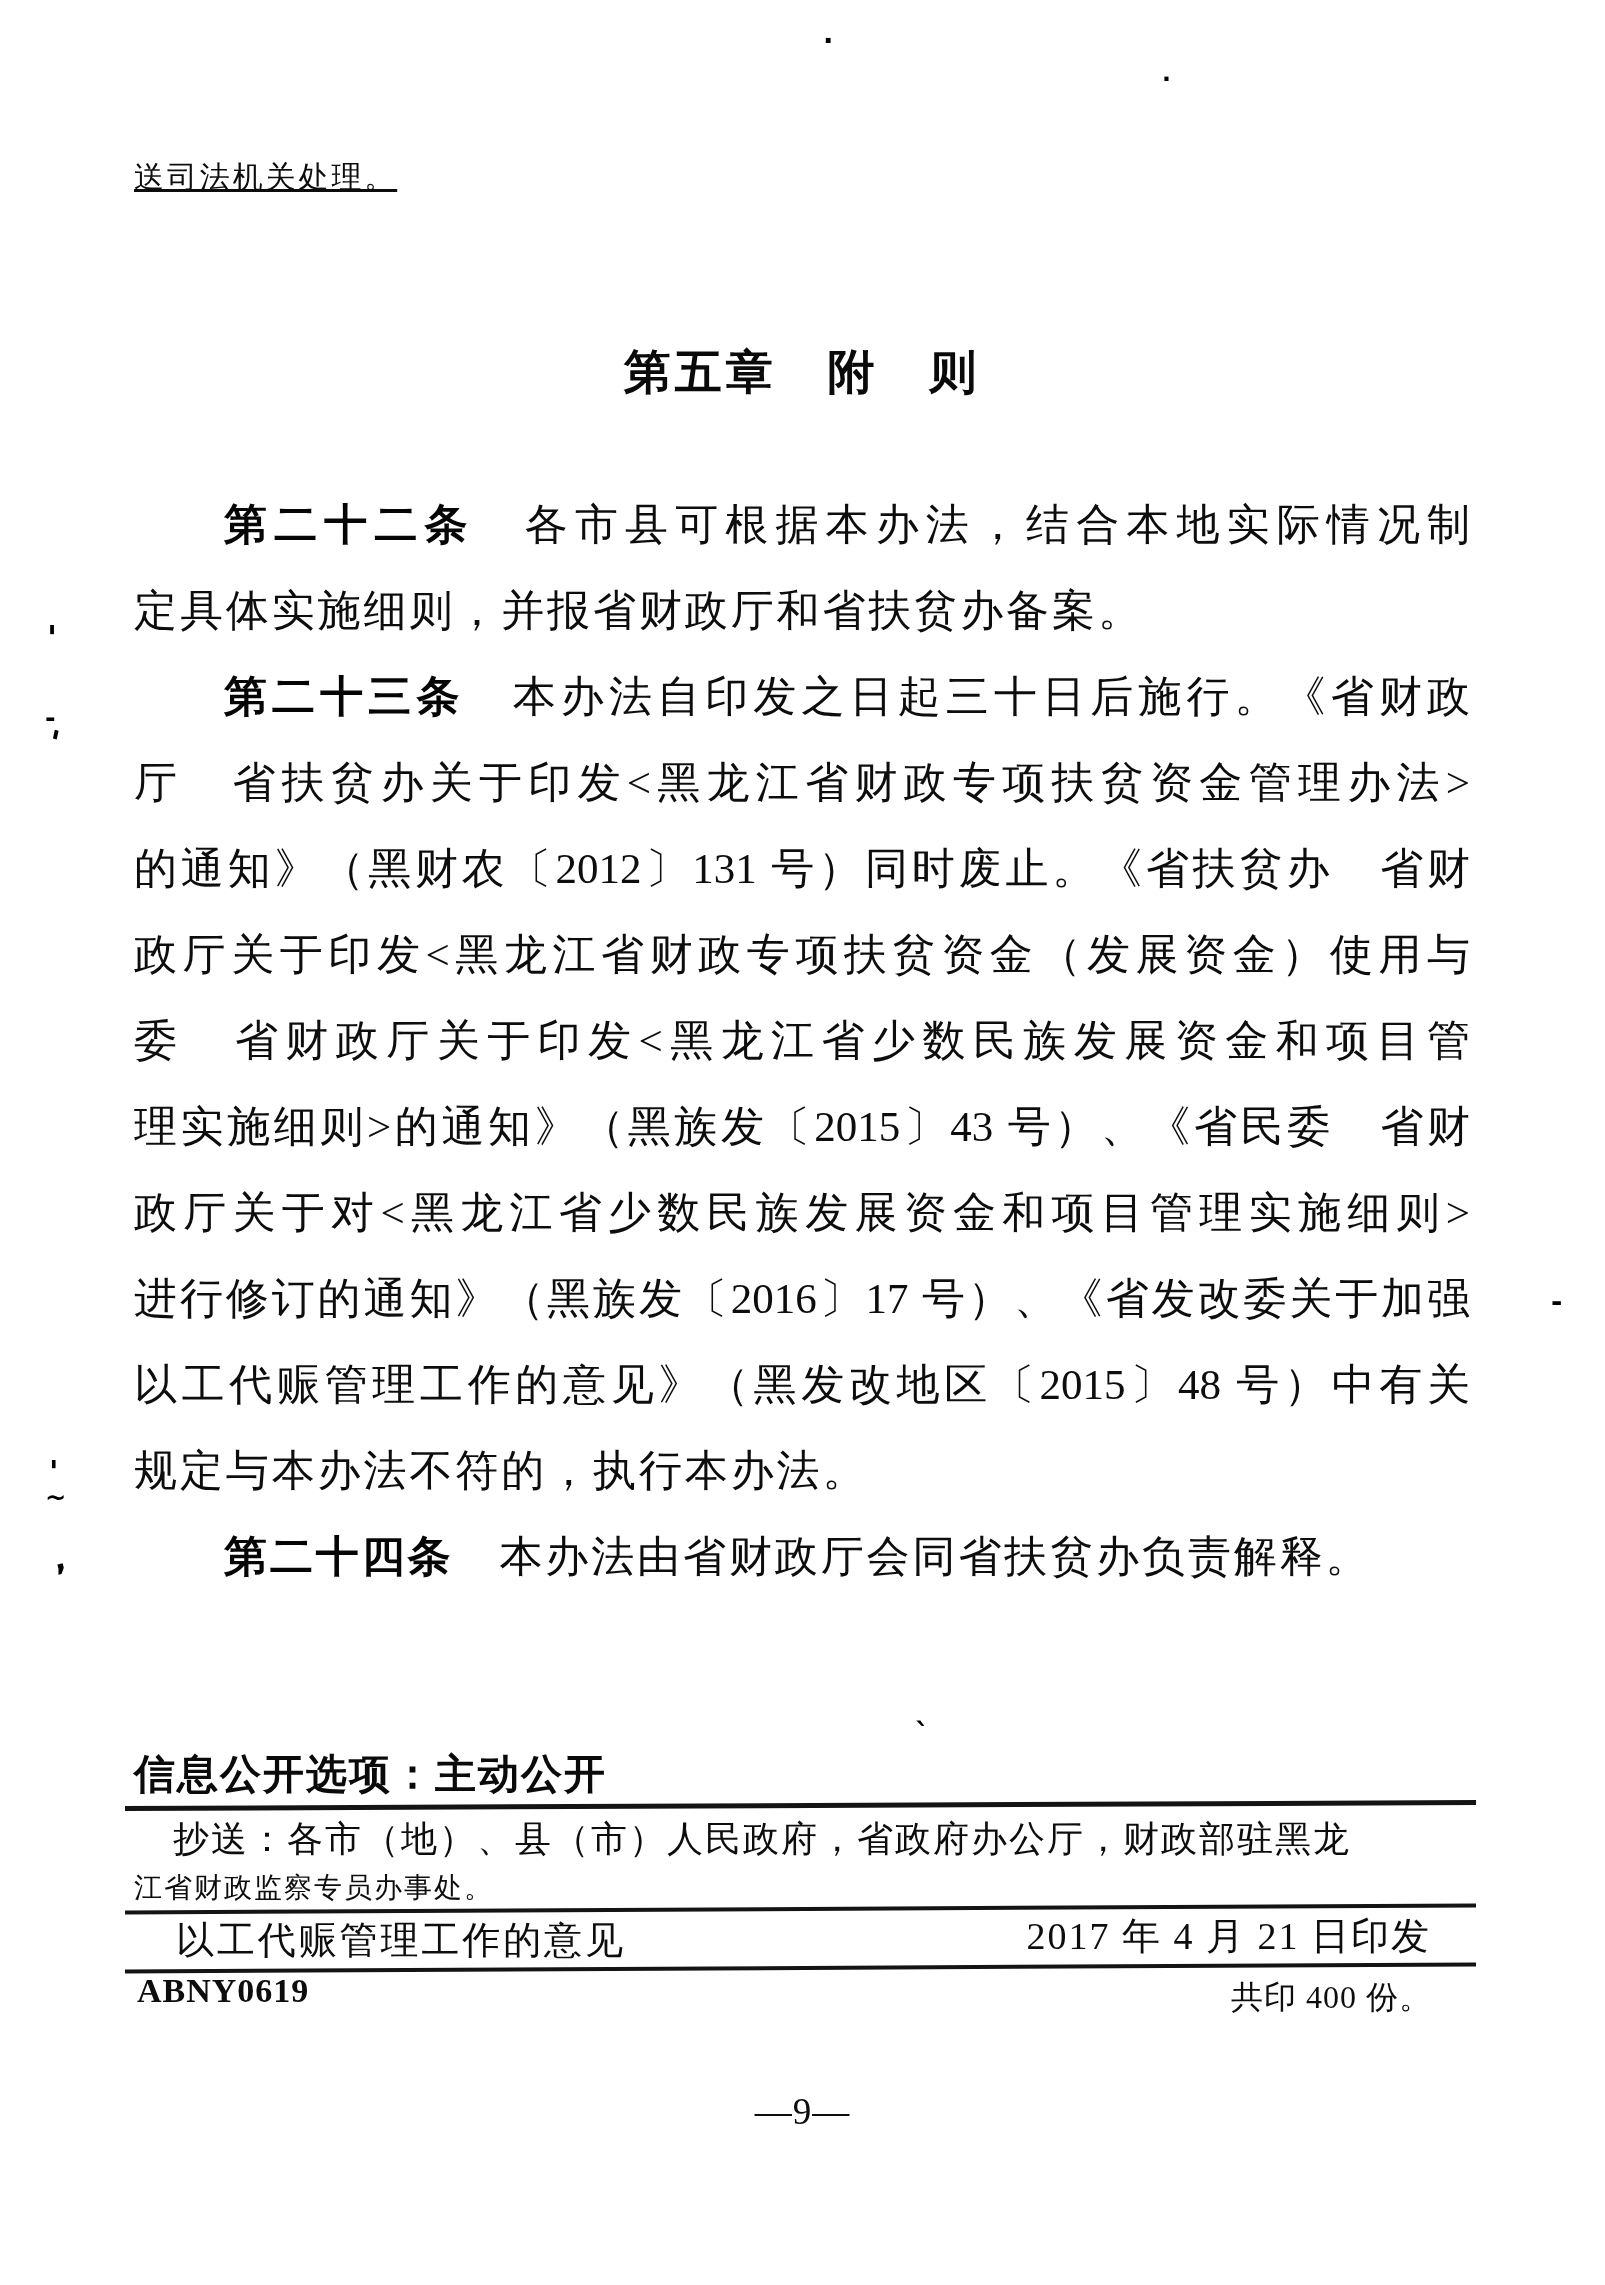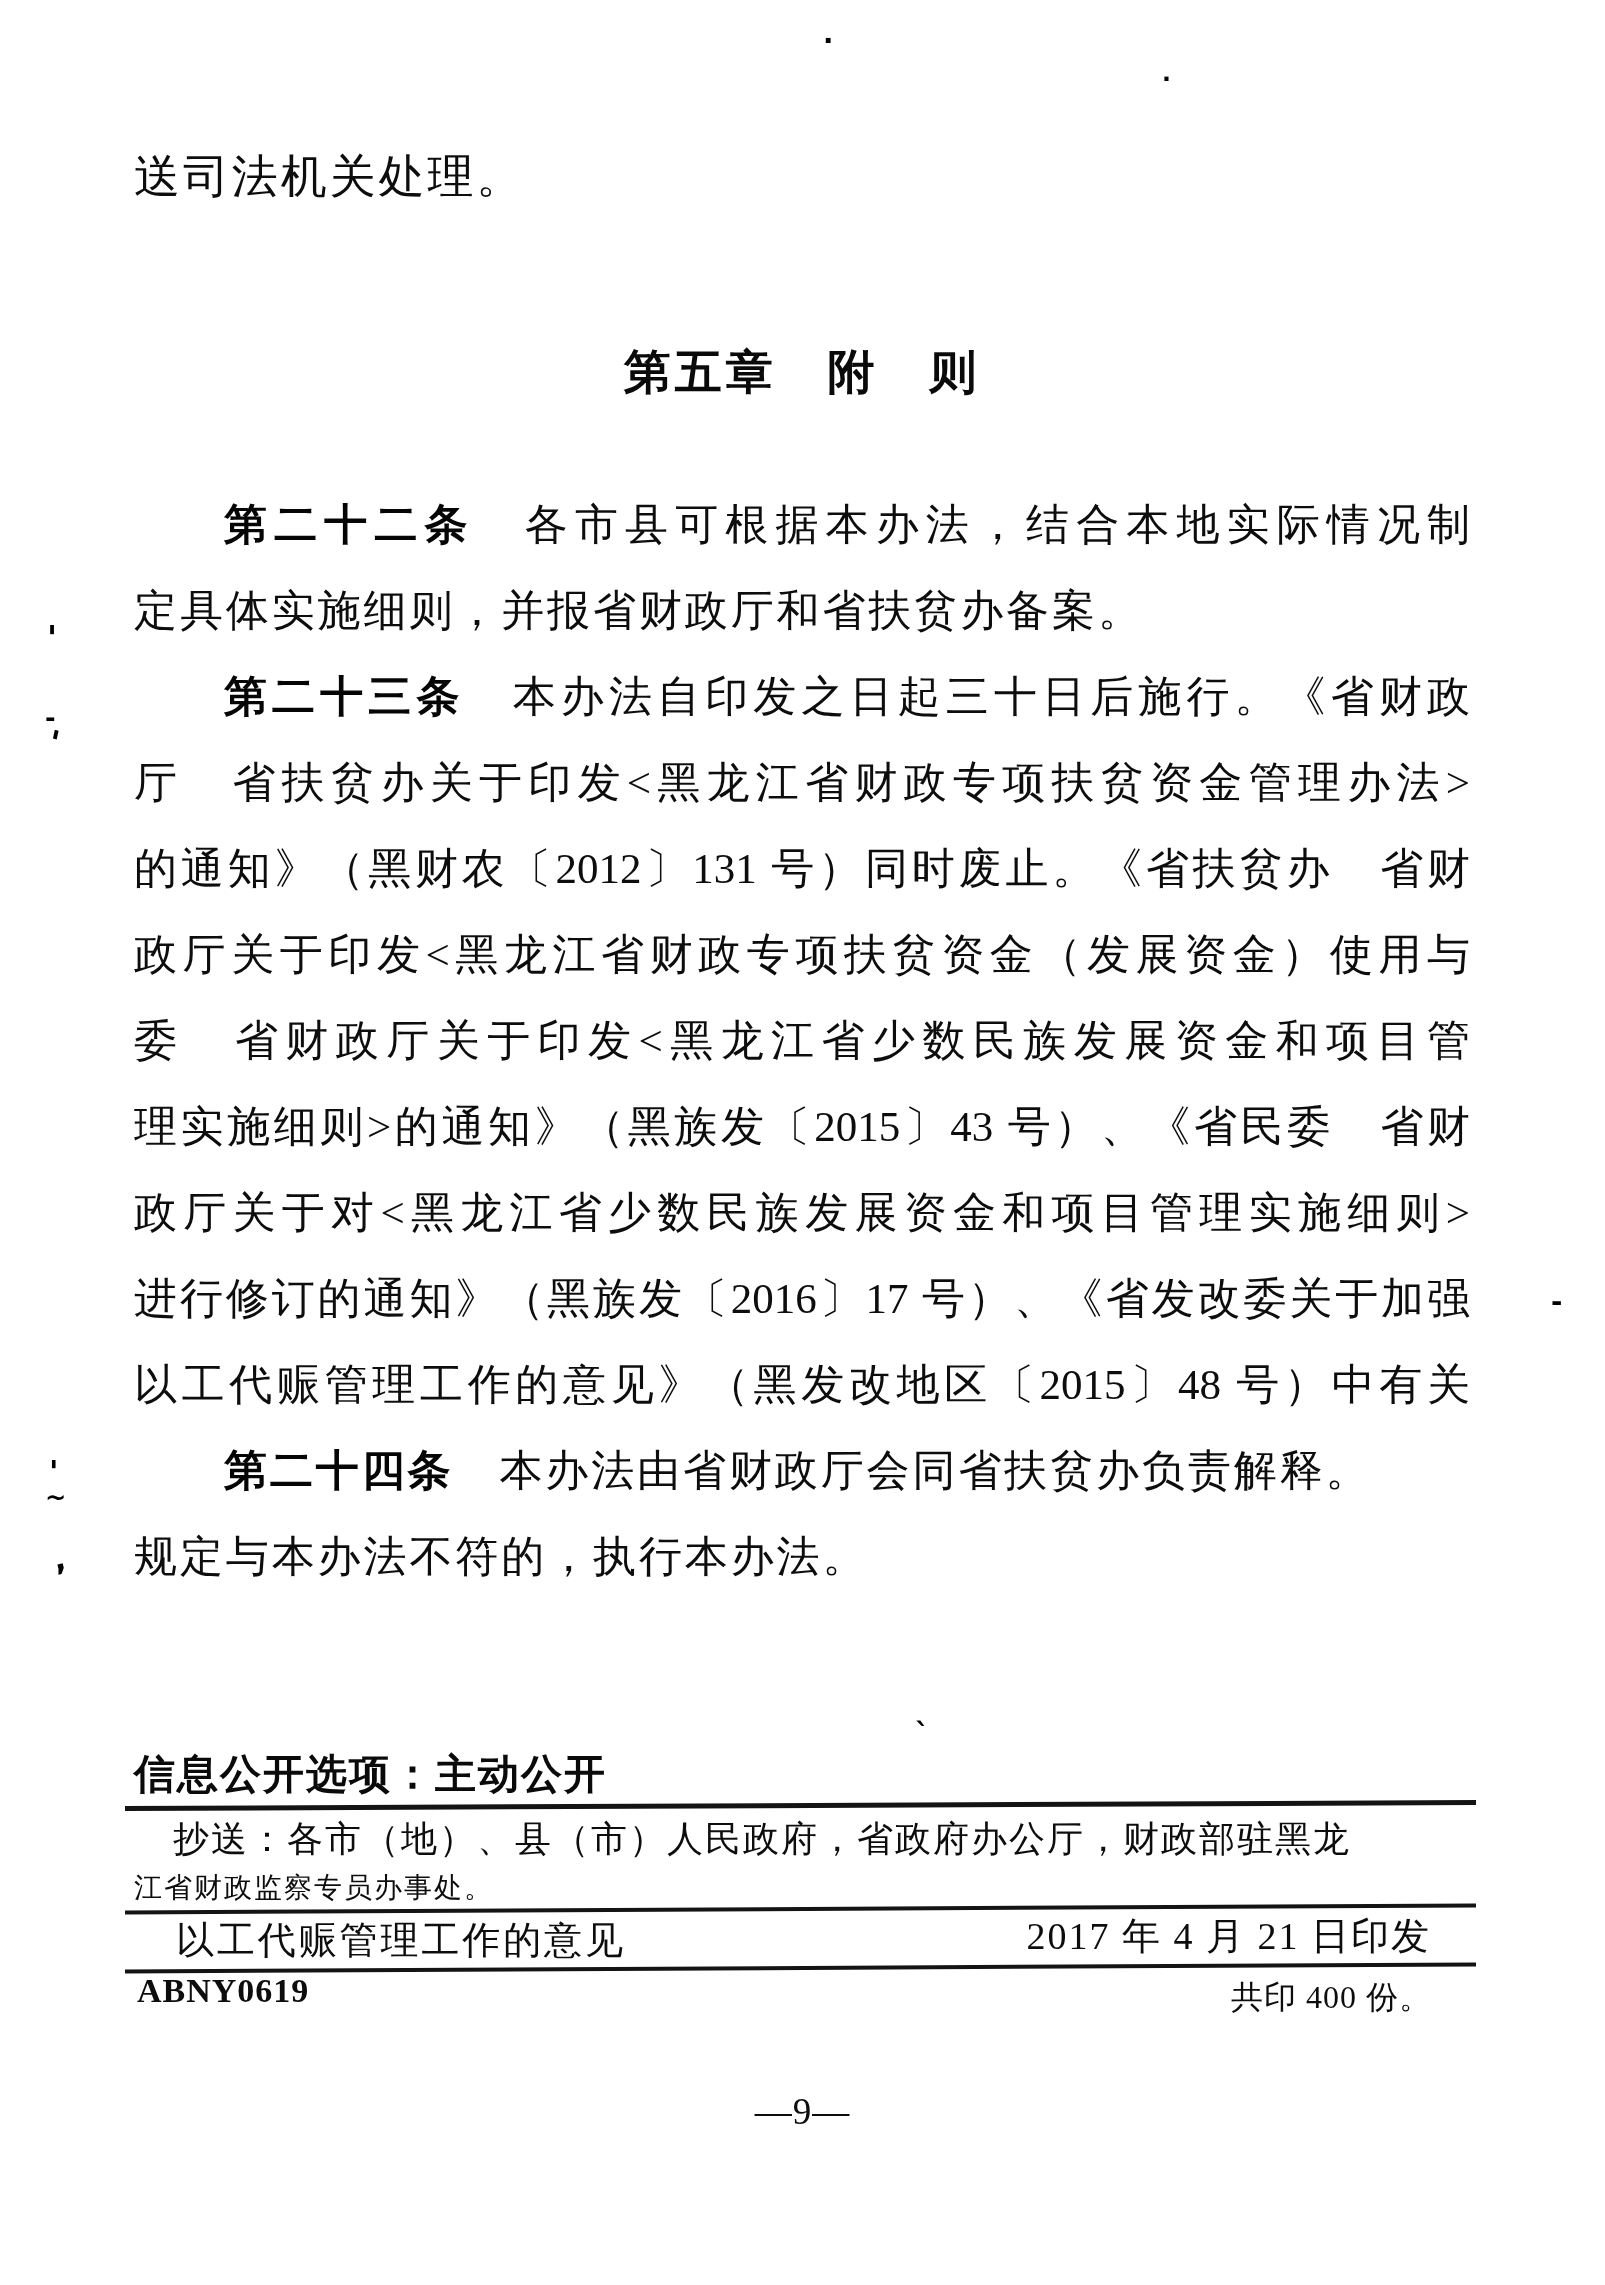--- a/index.html
+++ b/index.html
@@ -9,21 +9,21 @@
     position:relative;
     font-family:"Liberation Serif","DejaVu Serif",serif;
     color:#111;
     overflow:hidden;
   }
   .page{position:absolute;inset:0;background:#fff;}
 
   
   .intro-line{
     position:absolute;left:134px;top:147px;width:1336px;
-    font-size:46px;line-height:59px;letter-spacing:2.9px;color:#0d0d0d;
+    font-size:30px;line-height:59px;letter-spacing:2.9px;color:#0d0d0d;text-decoration:underline;
   }
   .chapter-title{
     position:absolute;left:134px;top:341px;width:1336px;
     text-align:center;font-size:47px;font-weight:bold;color:#0a0a0a;
     letter-spacing:3.9px;
   }
   .body-block{
     position:absolute;left:134px;top:482px;width:1336px;
   }
   .tline{
@@ -103,22 +103,22 @@
     <div class="tline"><span>定具体实施细则，并报省财政厅和省扶贫办备案。</span></div>
     <div class="tline justify indent"><span class="lead">第二十三条</span><span>　本办法自印发之日起三十日后施行。《省财政</span></div>
     <div class="tline justify"><span>厅　省扶贫办关于印发&lt;黑龙江省财政专项扶贫资金管理办法&gt;</span></div>
     <div class="tline justify"><span>的通知》（黑财农〔2012〕131 号）同时废止。《省扶贫办　省财</span></div>
     <div class="tline justify"><span>政厅关于印发&lt;黑龙江省财政专项扶贫资金（发展资金）使用与</span></div>
     <div class="tline justify"><span>委　省财政厅关于印发&lt;黑龙江省少数民族发展资金和项目管</span></div>
     <div class="tline justify"><span>理实施细则&gt;的通知》（黑族发〔2015〕43 号）、《省民委　省财</span></div>
     <div class="tline justify"><span>政厅关于对&lt;黑龙江省少数民族发展资金和项目管理实施细则&gt;</span></div>
     <div class="tline justify"><span>进行修订的通知》（黑族发〔2016〕17 号）、《省发改委关于加强</span></div>
     <div class="tline justify"><span>以工代赈管理工作的意见》（黑发改地区〔2015〕48 号）中有关</span></div>
+    <div class="tline"><span>规定与本办法不符的，执行本办法。</span></div>
     <div class="tline indent"><span class="lead">第二十四条</span><span>　本办法由省财政厅会同省扶贫办负责解释。</span></div>
-    <div class="tline"><span>规定与本办法不符的，执行本办法。</span></div>
   </div>
 
   <div class="info-heading">信息公开选项：主动公开</div>
 
   <div class="rule rule1"></div>
 
   <div class="cc-line1">抄送：各市（地）、县（市）人民政府，省政府办公厅，财政部驻黑龙</div>
   <div class="cc-line2">江省财政监察专员办事处。</div>
 
   <div class="rule rule2"></div>

